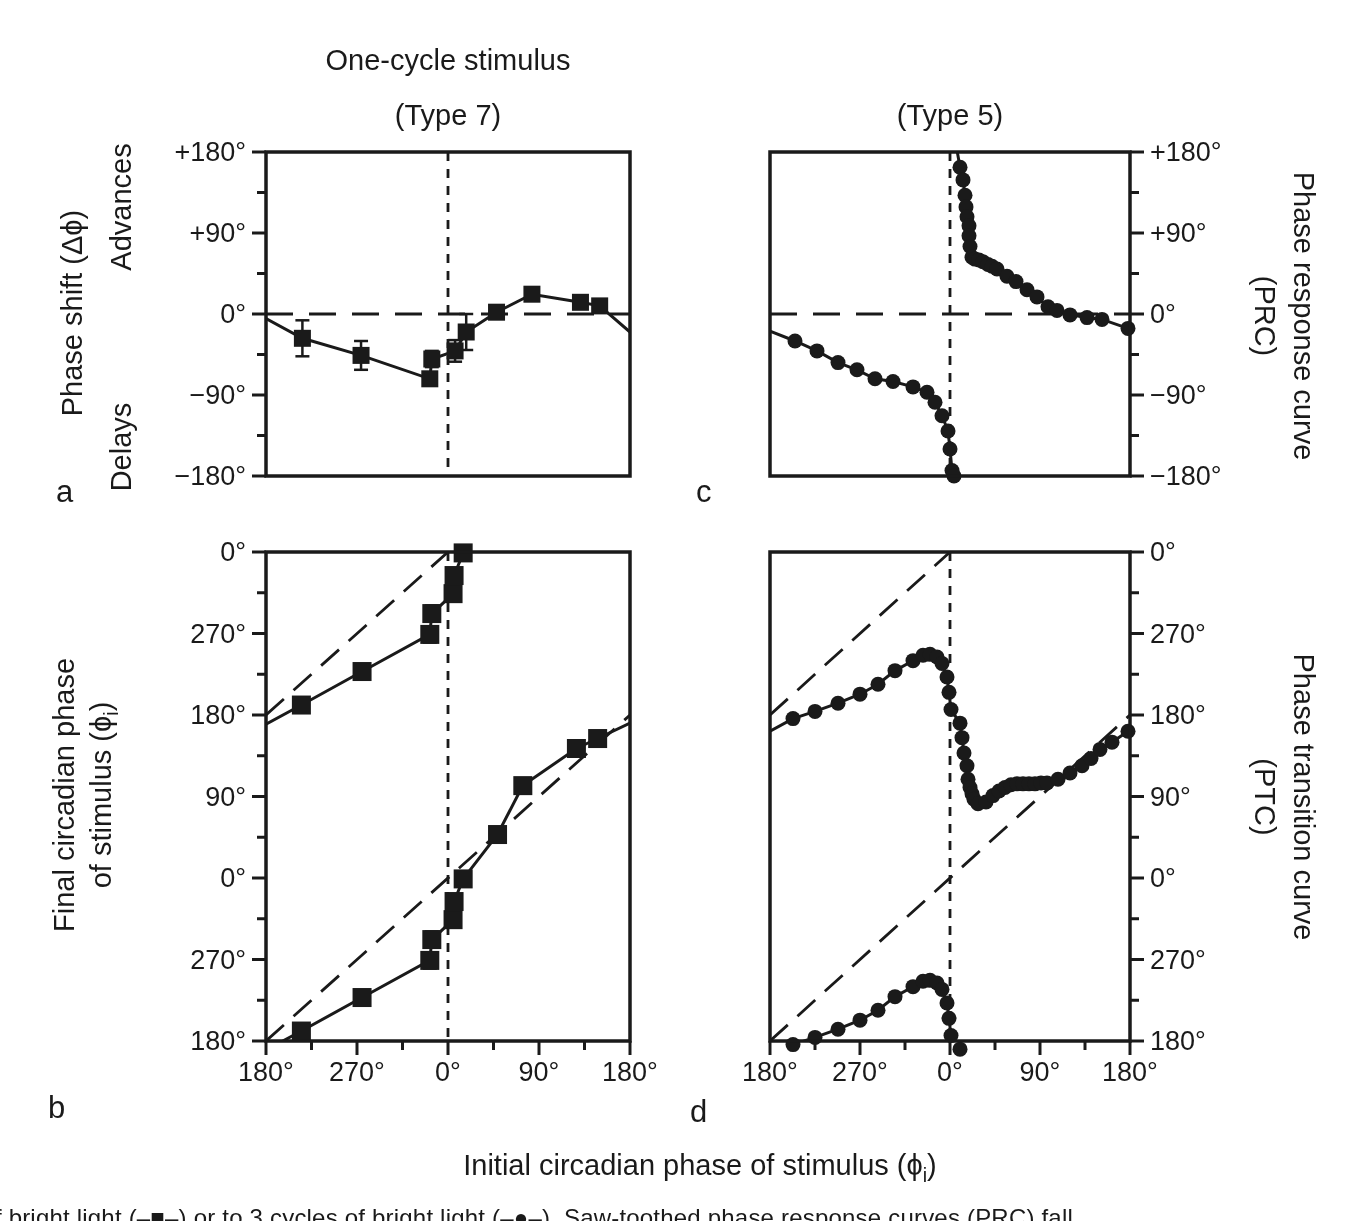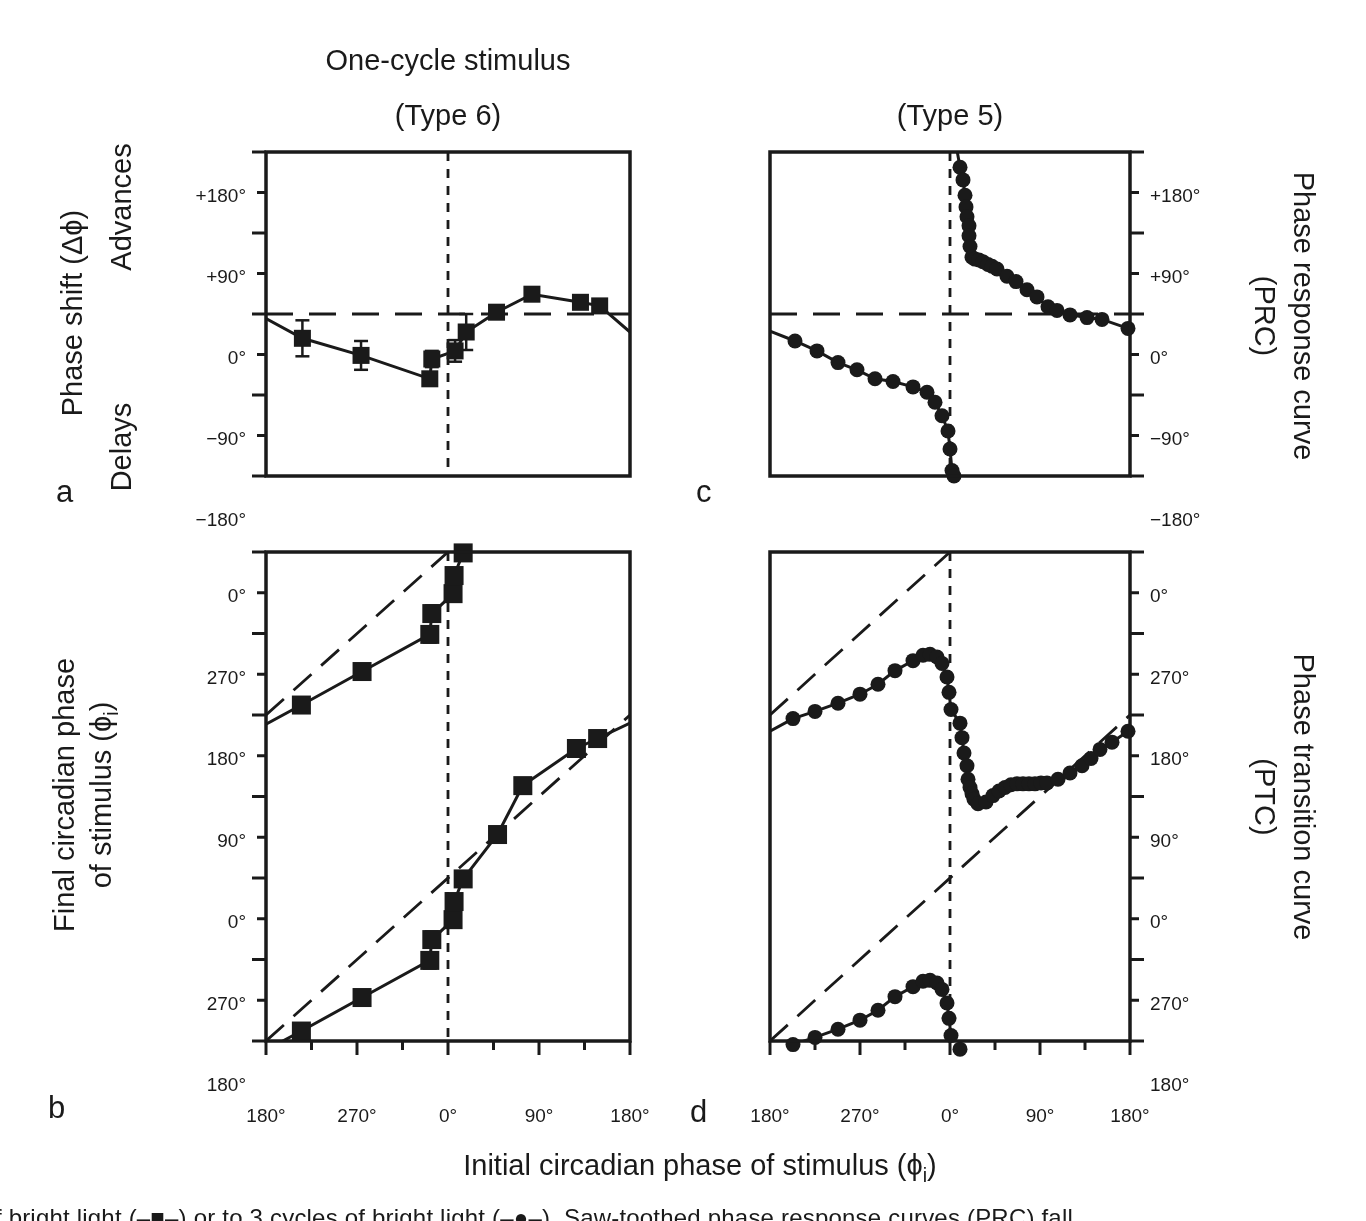--- a/index.html
+++ b/index.html
@@ -1,20 +1,20 @@
 <!DOCTYPE html>
 <html><head>
 <meta charset="utf-8">
 <style>
   html,body{margin:0;padding:0;background:#ffffff;}
   .stage{position:relative;width:1366px;height:1221px;overflow:hidden;background:#ffffff;
          font-family:"Liberation Sans", sans-serif;color:#1a1a1a;}
   .stage *{box-sizing:border-box;}
   svg{position:absolute;left:0;top:0;}
-  #labels div.tick{position:absolute;font-size:19px;line-height:32px;white-space:nowrap;margin-top:44px;}
+  #labels div.tick{position:absolute;font-size:27px;line-height:32px;white-space:nowrap;}
   .ctr{position:absolute;transform:translateX(-50%);white-space:nowrap;text-align:center;}
   .title{font-size:29px;text-align:center;}
   .rot-l{position:absolute;transform:translate(-50%,-50%) rotate(-90deg);white-space:nowrap;font-size:29px;}
   .rot-r{position:absolute;transform:translate(-50%,-50%) rotate(90deg);white-space:nowrap;font-size:29px;}
   .letter{position:absolute;font-size:31px;}
   .xlabel{font-size:29px;}
   sub{font-size:68%;}
   .caption{position:absolute;font-size:24px;white-space:nowrap;letter-spacing:0.2px;}
 </style>
 </head>
@@ -332,21 +332,21 @@
       <div class="tick" style="left: 1150px; top: 943.5px; width: 130px; text-align: left;">270°</div>
       <div class="tick" style="left: 1150px; top: 1025px; width: 130px; text-align: left;">180°</div>
       <div class="tick" style="left: 722px; top: 1056px; width: 96px; text-align: center;">180°</div>
       <div class="tick" style="left: 812px; top: 1056px; width: 96px; text-align: center;">270°</div>
       <div class="tick" style="left: 902px; top: 1056px; width: 96px; text-align: center;">0°</div>
       <div class="tick" style="left: 992px; top: 1056px; width: 96px; text-align: center;">90°</div>
       <div class="tick" style="left: 1082px; top: 1056px; width: 96px; text-align: center;">180°</div>
     </div>
 
   <div class="ctr title" style="left:448px;top:44px">One-cycle stimulus</div>
-  <div class="ctr title" style="left:448px;top:99px">(Type 6)</div>
+  <div class="ctr title" style="left:448px;top:99px">(Type 7)</div>
   <div class="ctr title" style="left:950px;top:99px">(Type 5)</div>
 
   <div class="rot-l" style="left:72px;top:313px">Phase shift (Δϕ)</div>
   <div class="rot-l" style="left:121px;top:207px">Advances</div>
   <div class="rot-l" style="left:121px;top:447px">Delays</div>
 
   <div class="rot-l" style="left:64px;top:795px">Final circadian phase</div>
   <div class="rot-l" style="left:104px;top:795px"><span>of stimulus (ϕ</span><sub>i</sub><span>)</span></div>
 
   <div class="rot-r" style="left:1303px;top:316px">Phase response curve</div>

